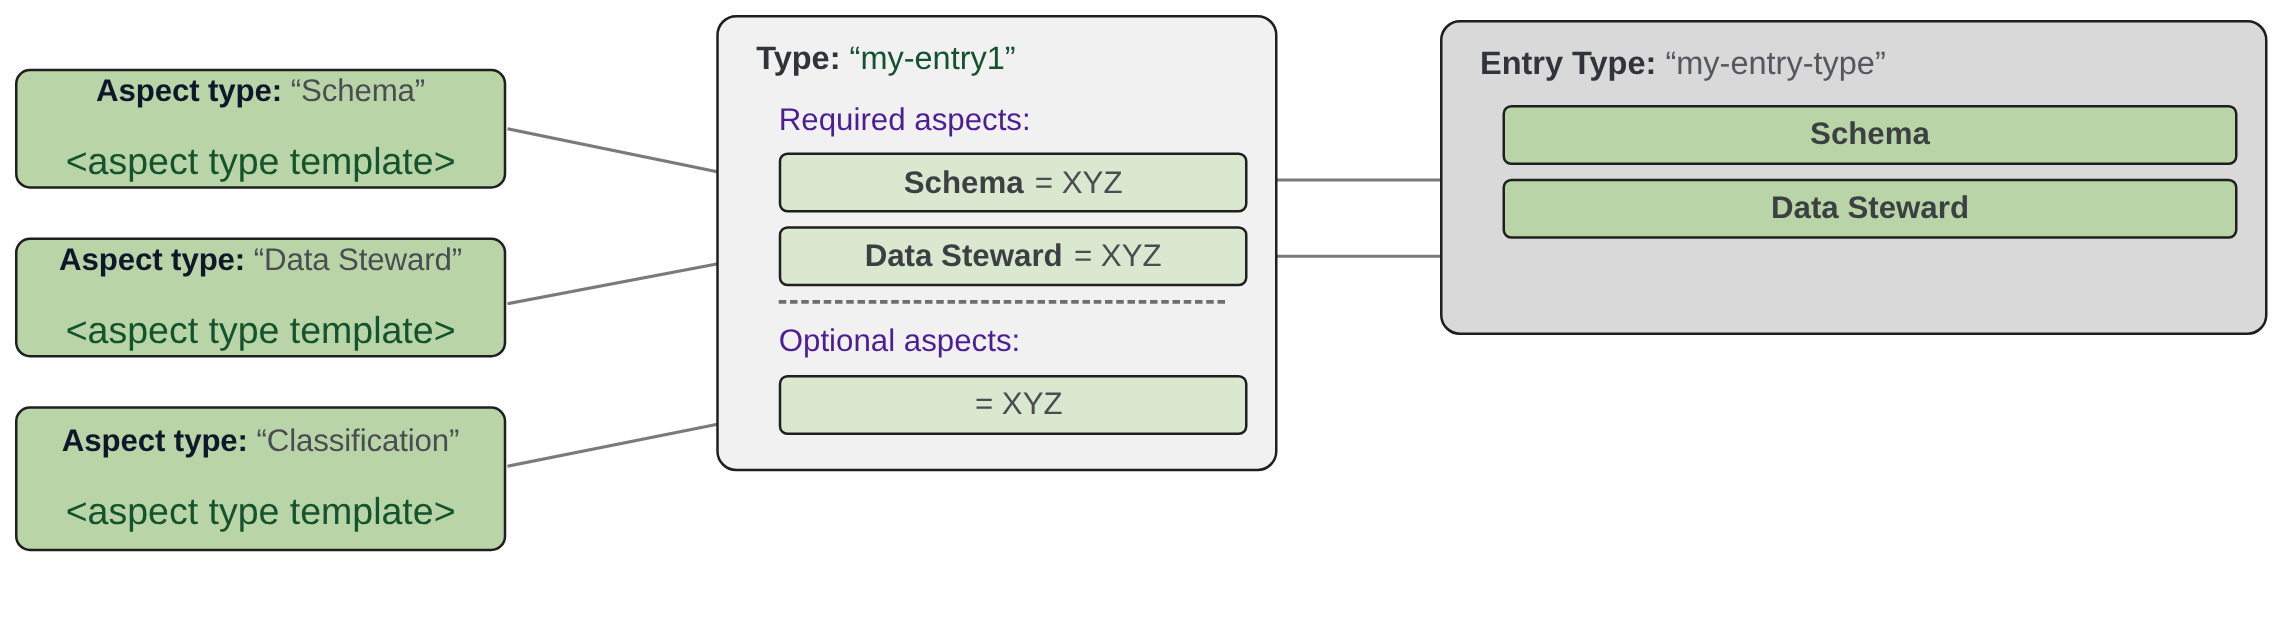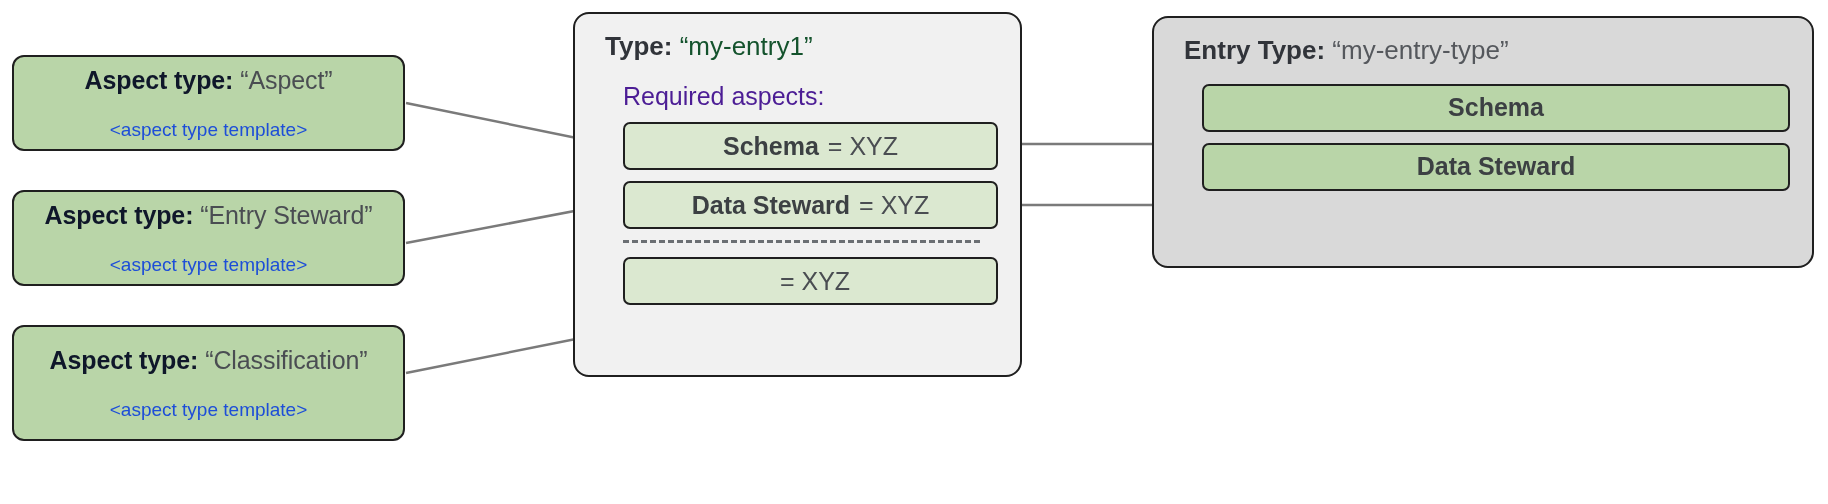--- a/index.html
+++ b/index.html
@@ -57,23 +57,23 @@
   }
   .aspect-type-card .line1 .lbl {
     font-weight: 700;
     color: #0f172a;
   }
   .aspect-type-card .line1 .val {
     font-weight: 400;
     color: #4a4d52;
   }
   .aspect-type-card .line2 {
-    font-size: 19px;
-    font-weight: 400;
-    color: #1d4ed8;
+    font-size: 30px;
+    font-weight: 400;
+    color: #14532d;
     line-height: 1.25;
     margin-top: 22px;
     white-space: nowrap;
   }
 
   
   .entry-panel {
     background: #f1f1f1;
     border: 2.5px solid #1f1f1f;
     border-radius: 16px;
@@ -175,29 +175,29 @@
     <line x1="406" y1="373" x2="606" y2="333" stroke="#7a7a7a" stroke-width="2.5"></line>
 
     <line x1="996" y1="144" x2="1158" y2="144" stroke="#7a7a7a" stroke-width="2.5"></line>
 
     <line x1="996" y1="205" x2="1158" y2="205" stroke="#7a7a7a" stroke-width="2.5"></line>
   </svg>
 
   <div class="node aspect-type-card" style="left:12px; top:55px; width:393px; height:96px;">
     <div class="line1">
       <span class="lbl">Aspect type:</span>
-      <span class="val">“Aspect”</span>
+      <span class="val">“Schema”</span>
     </div>
     <div class="line2">&lt;aspect type template&gt;</div>
   </div>
 
   <div class="node aspect-type-card" style="left:12px; top:190px; width:393px; height:96px;">
     <div class="line1">
       <span class="lbl">Aspect type:</span>
-      <span class="val">“Entry Steward”</span>
+      <span class="val">“Data Steward”</span>
     </div>
     <div class="line2">&lt;aspect type template&gt;</div>
   </div>
 
   <div class="node aspect-type-card" style="left:12px; top:325px; width:393px; height:116px;">
     <div class="line1">
       <span class="lbl">Aspect type:</span>
       <span class="val">“Classification”</span>
     </div>
     <div class="line2">&lt;aspect type template&gt;</div>
@@ -218,20 +218,21 @@
         <span class="eq">= XYZ</span>
       </div>
       <div class="aspect-pill">
         <span class="name">Data Steward</span>
         <span class="eq">= XYZ</span>
       </div>
     </div>
 
     <div class="divider"></div>
 
+    <div class="section-label">Optional aspects:</div>
 
     <div class="pill-row">
       <div class="aspect-pill">
         <span class="eq">= XYZ</span>
       </div>
     </div>
   </div>
 
   <div class="node entry-type-panel" style="left:1152px; top:16px; width:662px; height:252px;">
 

